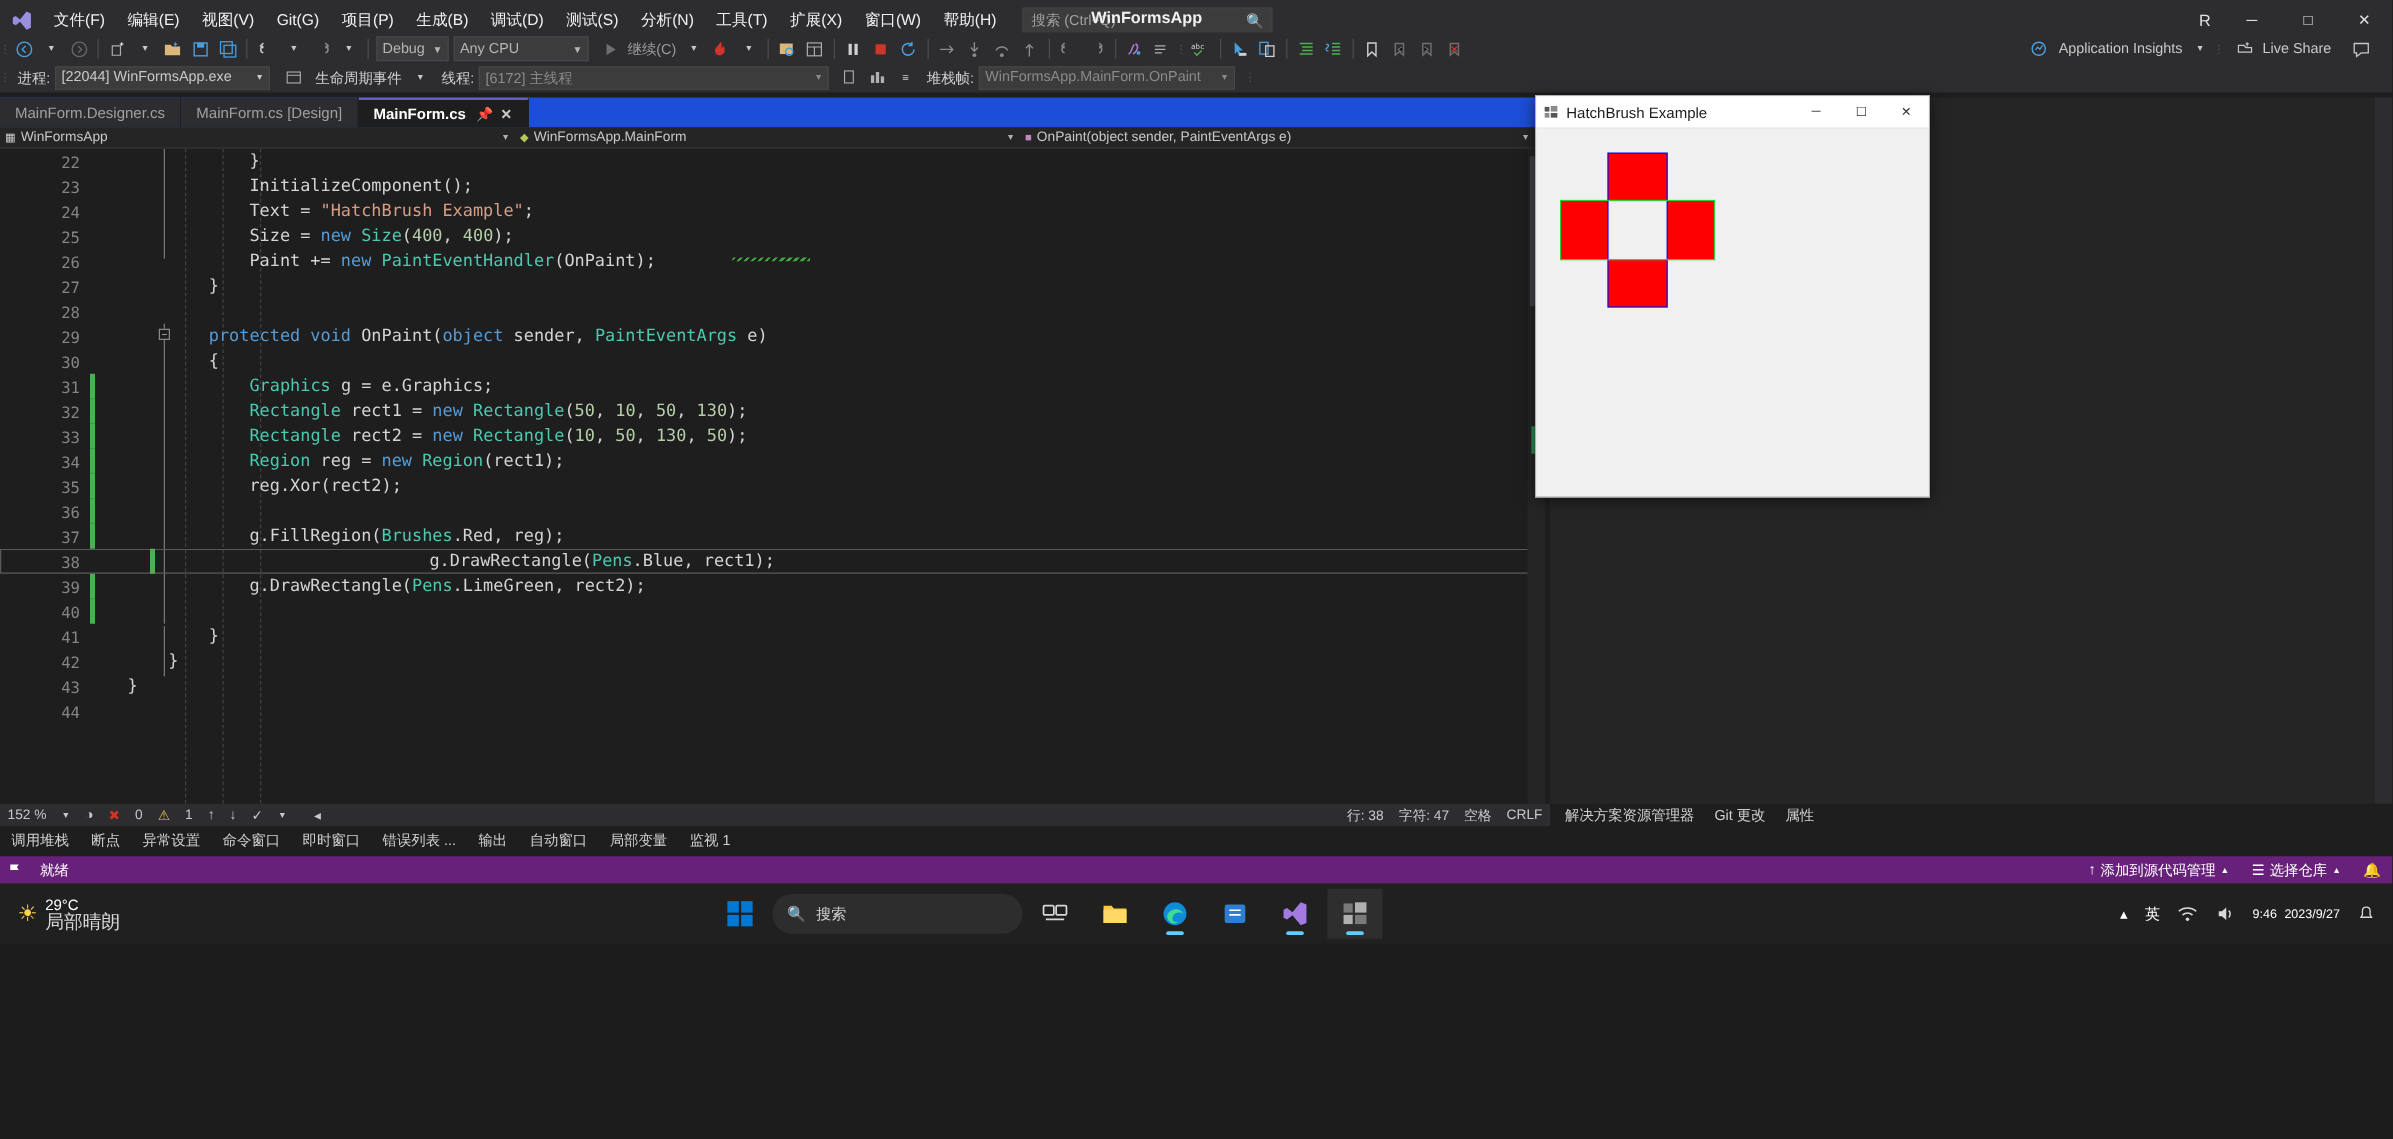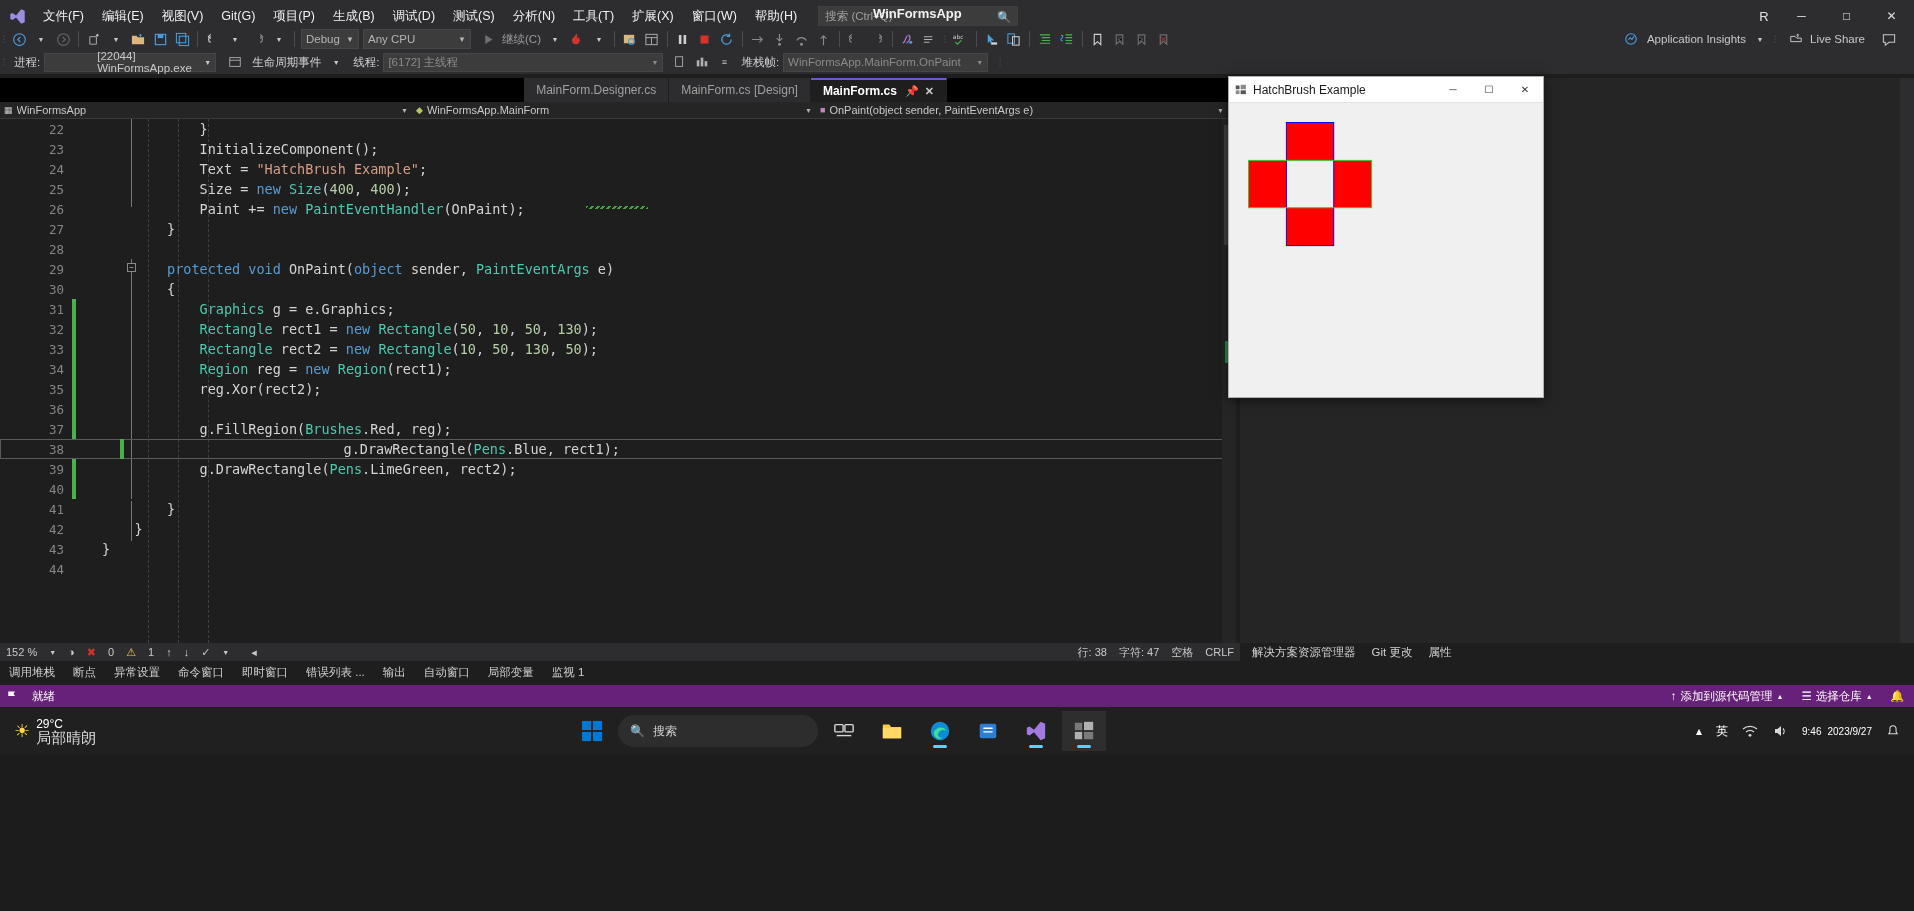--- a/index.html
+++ b/index.html
@@ -42,21 +42,21 @@
 
   
   .debugbar { position:absolute; left:0; top:50px; width:1914px; height:24px;
     background:#2d2d30; display:flex; align-items:center; font-size:11.5px; }
   .dlabel { color:#d0d0d0; padding:0 4px 0 6px; white-space:nowrap; }
   .dcombo { height:19px; background:#3c3c3c; border:1px solid #464649; color:#c8c8c8;
     font-size:11.5px; display:flex; align-items:center; padding:0 4px; }
   .dcombo.dim { color:#8a8a8a; }
 
   
-  .tabstrip { position:absolute; left:0; top:78px; width:1471px; height:24px; background:#000000; display:flex;justify-content:center; }
+  .tabstrip { position:absolute; left:0; top:78px; width:1471px; height:24px; background:#1d4ed8; display:flex; }
   .tab { height:24px; display:flex; align-items:center; padding:0 12px; font-size:12px;
     color:#a0a0a0; border-right:1px solid #1e1e1e; background:#2d2d30; white-space:nowrap; }
   .tab.active { background:#1e1e1e; color:#ffffff; font-weight:bold; border-top:2px solid #6a5acd; }
   .tab .tbtns { display:flex; margin-left:8px; gap:6px; color:#c8c8c8; font-size:11px; }
 
   
   .navbar { position:absolute; left:0; top:102px; width:1228px; height:17px;
     background:#252526; display:flex; align-items:center; border-bottom:1px solid #3a3a3c; }
   .navseg { height:17px; display:flex; align-items:center; font-size:11px; color:#c8c8c8;
     padding:0 4px; position:relative; }
@@ -424,21 +424,21 @@
       <svg width="16" height="15" viewBox="0 0 16 16">
           <path d="M2 3h12v8H8l-4 3V11H2z" fill="none" stroke="#c8c8c8" stroke-width="1.1"></path>
         </svg>
     </div>
   </div>
 
   <div class="debugbar">
     <div class="grip">⋮</div>
     <div class="dlabel">进程:</div>
     <div class="dcombo" style="width:172px;">
-      <span class="cv" style="flex:1;margin-left:48px;">[22044] WinFormsApp.exe</span>
+      <span class="cv" style="flex:1;">[22044] WinFormsApp.exe</span>
       <span class="ar" style="font-size:7px;">▼</span>
     </div>
     <div class="tb" style="margin-left:8px;">
       <svg width="14" height="14" viewBox="0 0 16 16">
           <rect x="2" y="3" width="12" height="10" fill="none" stroke="#b0b0b0"></rect>
           <path d="M2 6h12" stroke="#b0b0b0"></path>
         </svg>
     </div>
     <div class="dlabel">生命周期事件</div>
     <div class="tb" style="font-size:7px;">▼</div>

